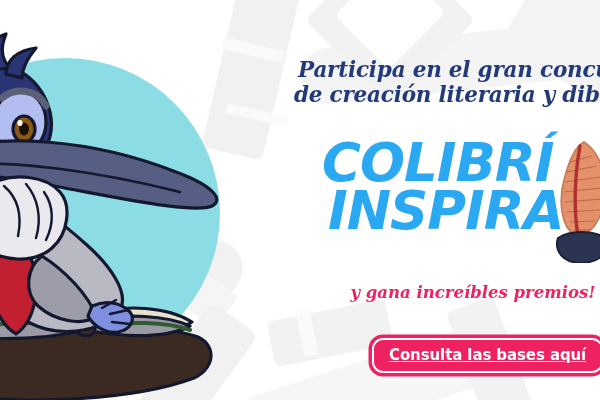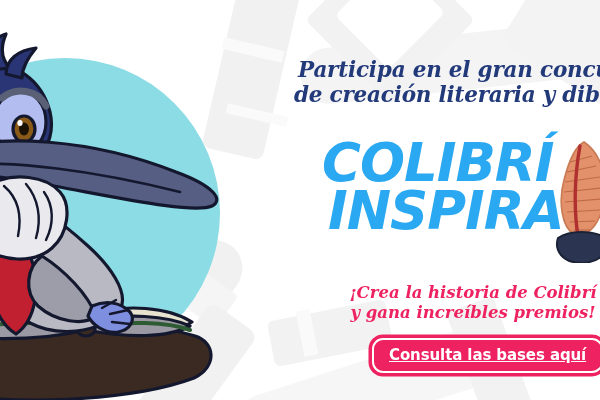--- a/index.html
+++ b/index.html
@@ -259,21 +259,20 @@
                  C 22 125, 14 112, 18 100 Z" fill="#2b3552" stroke="#1b2236" stroke-width="2"></path>
       </g>
     </svg>
 
     <div class="logo">
       <span class="logo-line logo-l1">COLIBRÍ</span>
       <span class="logo-line logo-l2">INSPIRA</span>
     </div>
 
     <div class="tagline">
-      <span>¡Crea la historia de Colibrí</span>
       <span class="t2">y gana increíbles premios!</span>
     </div>
 
     <div class="cta-wrap">
       <a class="cta" href="#">Consulta las bases aquí</a>
     </div>
 
   </div>
 </div>
 

